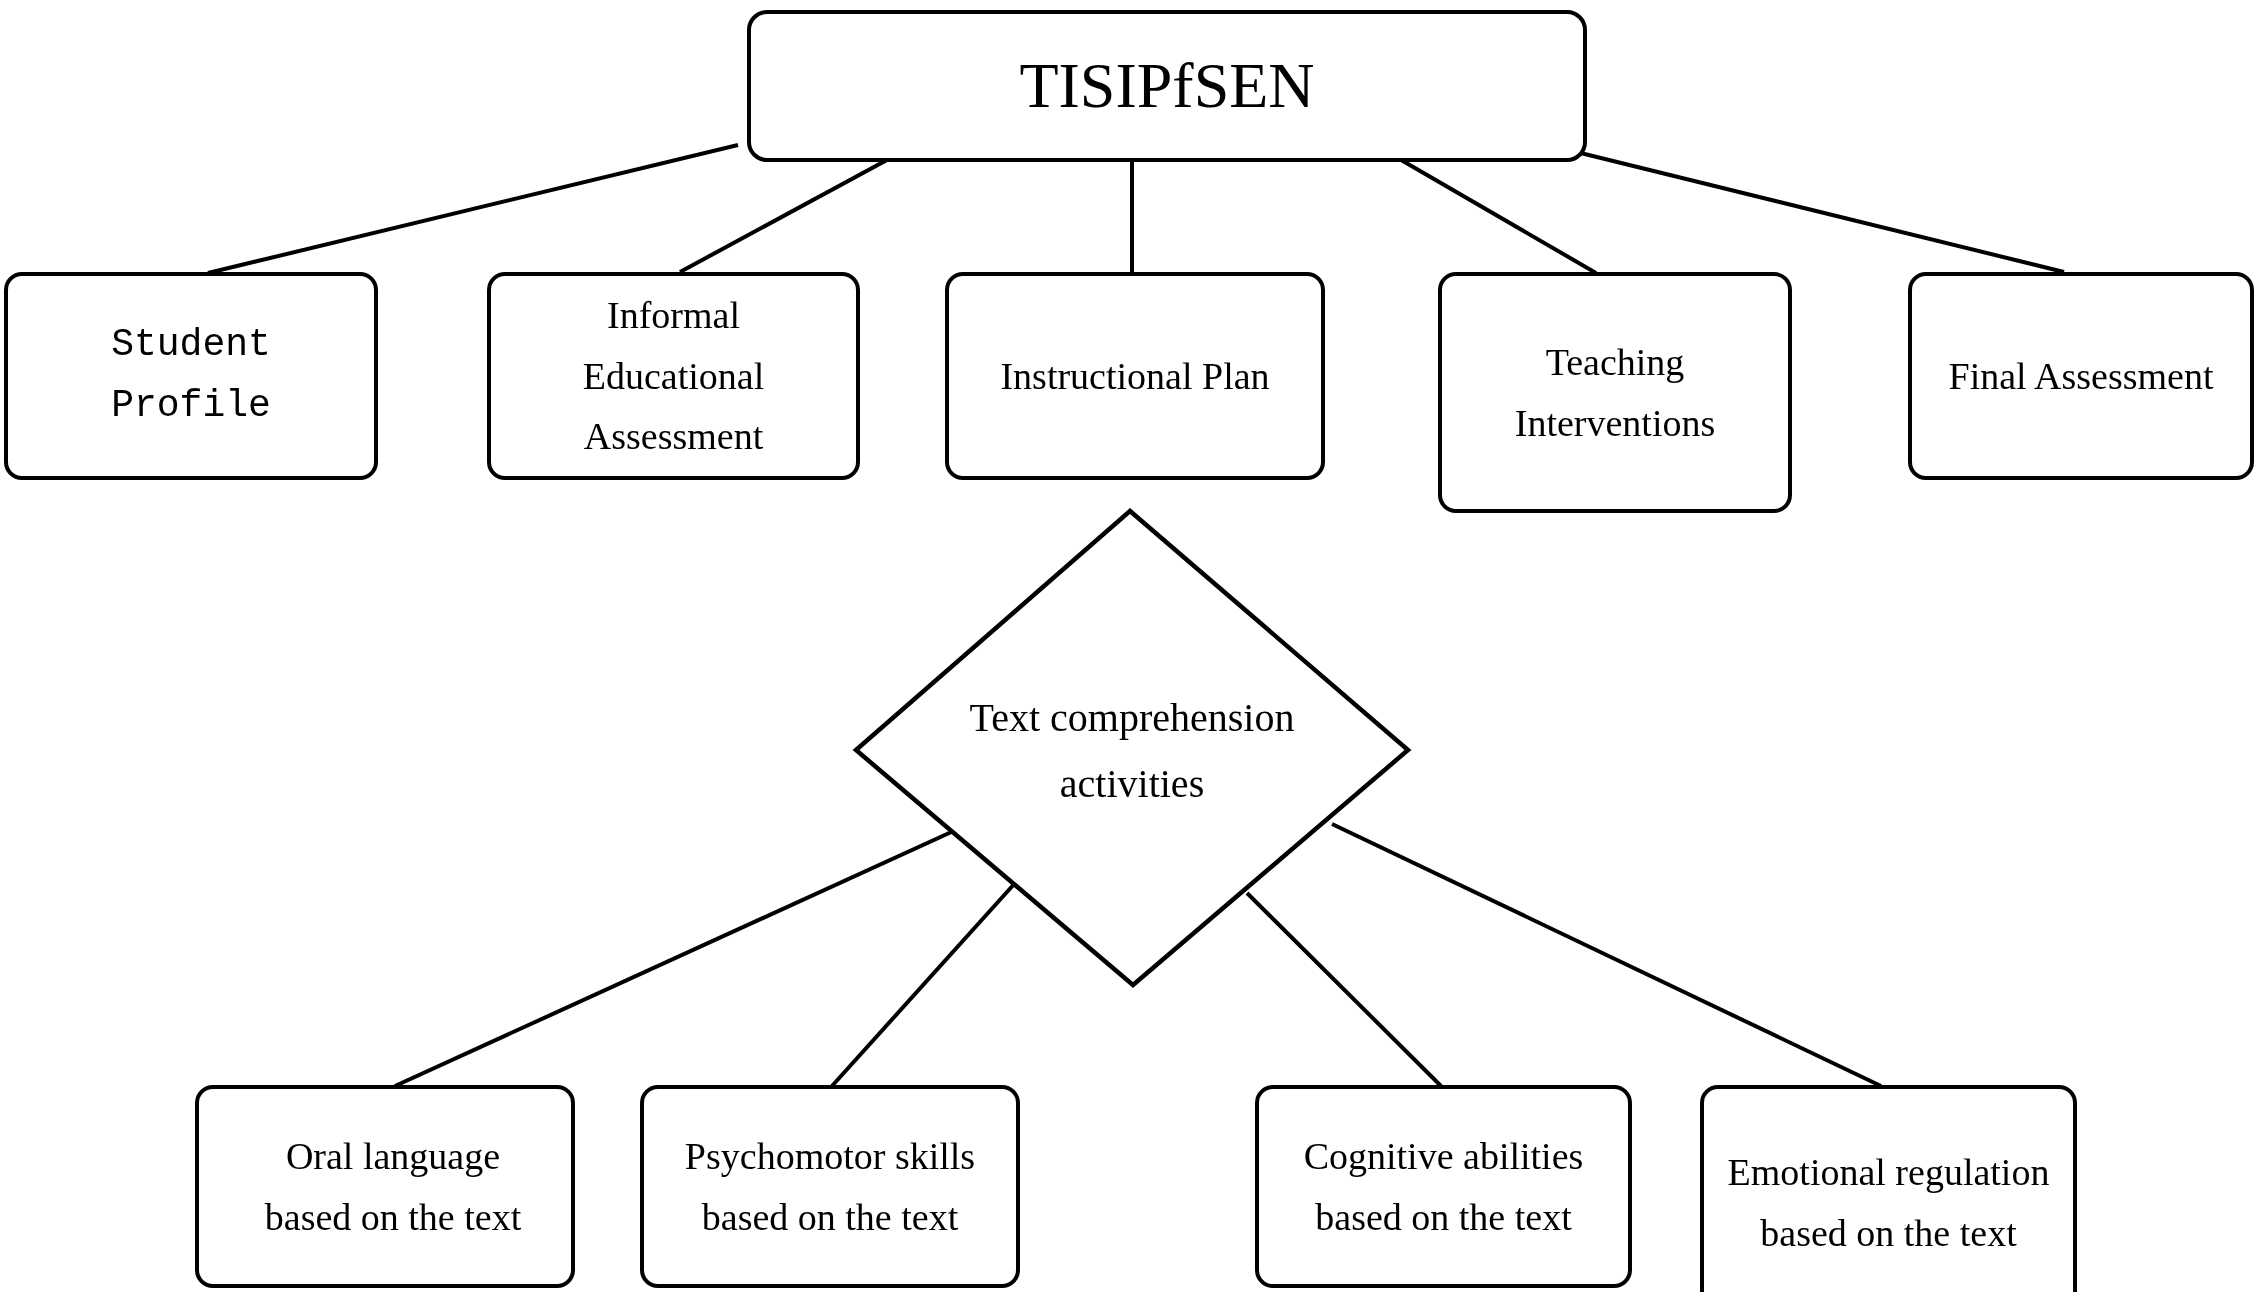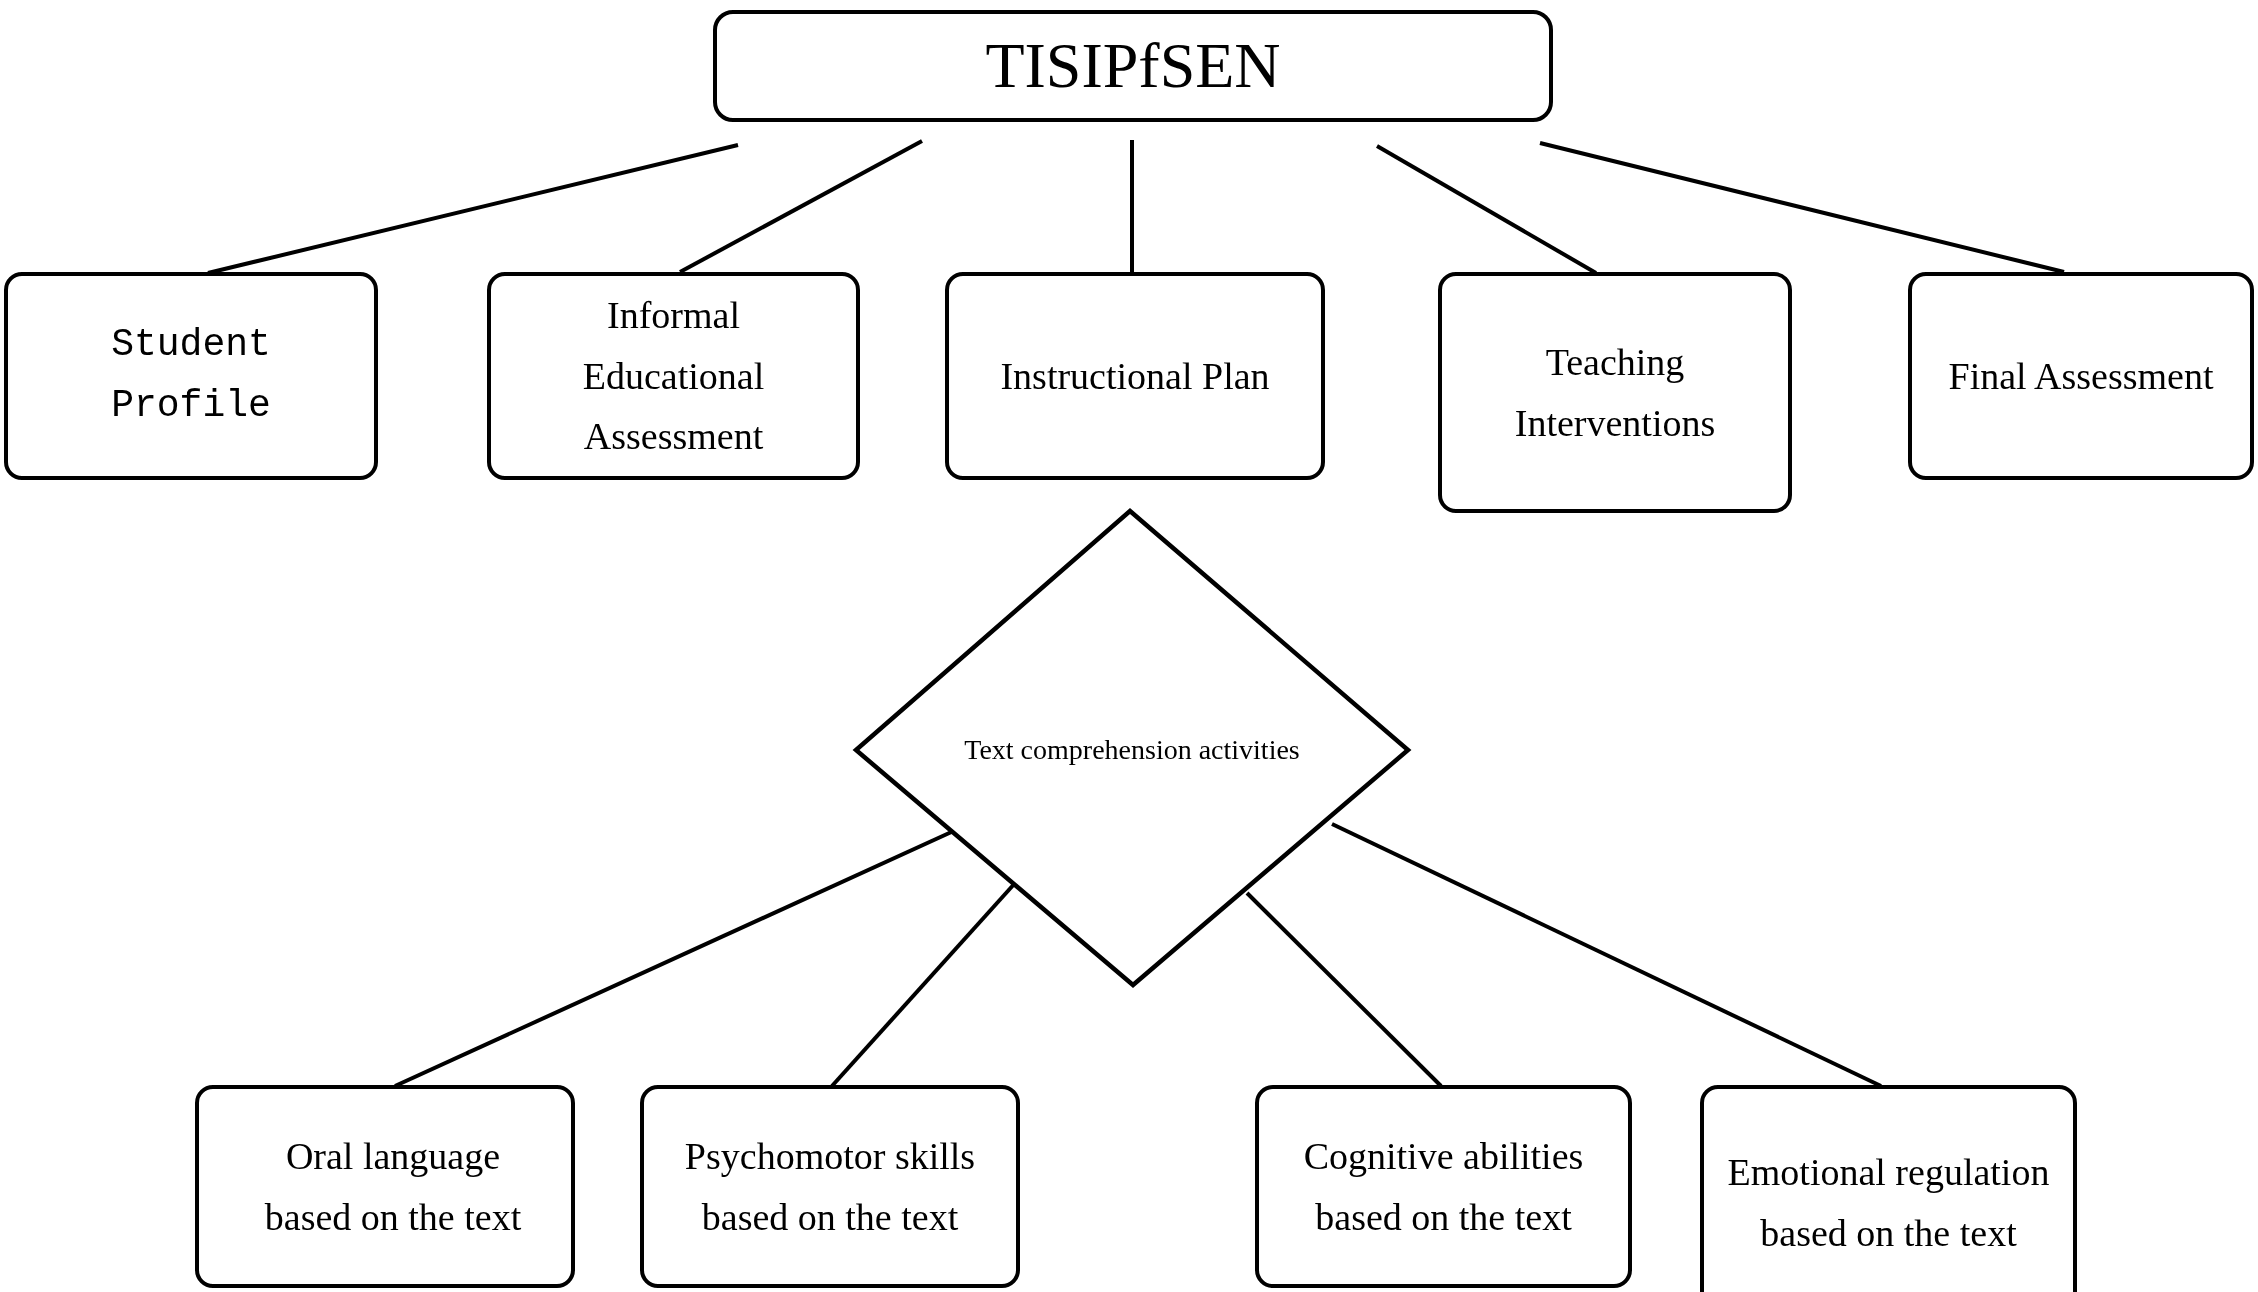--- a/index.html
+++ b/index.html
@@ -52,21 +52,21 @@
     font-size: 64px;
     line-height: 1.1;
     border-radius: 20px;
   }
   .diamond-label {
     position: absolute;
     display: flex;
     align-items: center;
     justify-content: center;
     text-align: center;
-    font-size: 28px;
+    font-size: 40px;
     line-height: 1.65;
   }
   .diamond-label .lbl {
     display: inline-block;
     max-width: 430px;
   }
 </style>
 </head>
 <body>
 
@@ -78,21 +78,21 @@
     <line x1="1132" y1="140" x2="1132" y2="272"></line>
     <line x1="1377" y1="146" x2="1596" y2="273"></line>
     <line x1="1540" y1="143" x2="2064" y2="272"></line>
     <line x1="958" y1="829" x2="395" y2="1086"></line>
     <line x1="1016" y1="882" x2="832" y2="1086"></line>
     <line x1="1247" y1="893" x2="1441" y2="1086"></line>
     <line x1="1332" y1="824" x2="1881" y2="1086"></line>
     <polygon points="1130,511 1408,750 1133,985 856,750"></polygon>
   </svg>
 
-  <div class="node root" style="left:713px; top:10px; width:840px; height:112px;">
+  <div class="node root" style="left:747px; top:10px; width:840px; height:152px;">
     <span class="lbl">TISIPfSEN</span>
   </div>
 
   <div class="node" style="left:4px; top:272px; width:374px; height:208px;">
     <span class="lbl" style="max-width:330px;font-family:Liberation Mono, monospace;">Student Profile</span>
   </div>
 
   <div class="node" style="left:487px; top:272px; width:373px; height:208px;">
     <span class="lbl" style="max-width:215px;">Informal Educational Assessment</span>
   </div>

